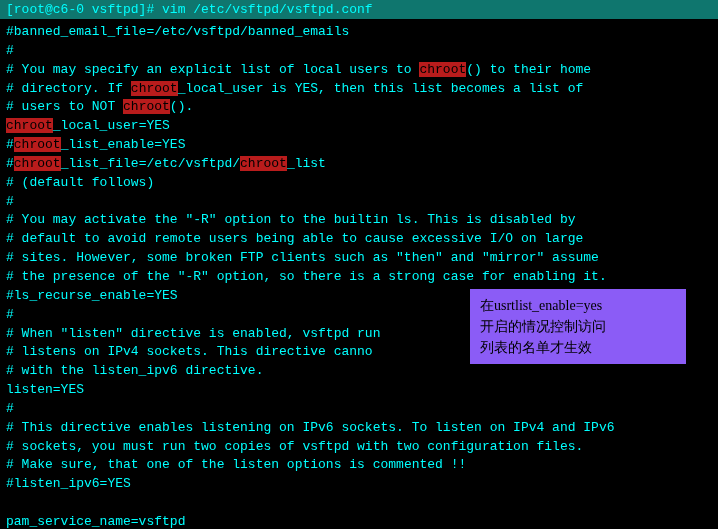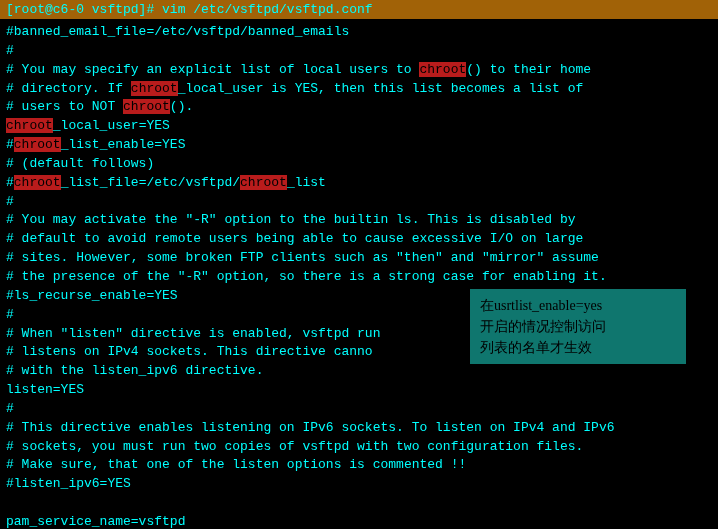--- a/index.html
+++ b/index.html
@@ -13,21 +13,21 @@
       overflow: hidden;
     }
     .terminal {
       width: 718px;
       min-height: 529px;
       background: #000;
       padding: 0;
       position: relative;
     }
     .title-bar {
-      background: #a16207;
+      background: #0f766e;
       color: #00ffff;
       padding: 2px 6px;
       font-size: 13px;
       border-bottom: none;
     }
     .content {
       padding: 4px 6px;
       line-height: 1.45;
       position: relative;
     }
@@ -41,21 +41,21 @@
     }
     .highlight {
       background: #b91c1c;
       color: #000;
     }
     .line.config {
       color: #00ffff;
     }
     .tooltip {
       position: absolute;
-      background: #0f766e;
+      background: #8b5cf6;
       color: #000;
       border: 2px solid #000;
       padding: 6px 10px;
       font-size: 14px;
       line-height: 1.5;
       width: 220px;
       right: 30px;
       top: 268px;
       z-index: 10;
       font-family: 'SimSun', 'STSong', serif;
@@ -68,22 +68,22 @@
   <div class="title-bar">[root@c6-0 vsftpd]# vim /etc/vsftpd/vsftpd.conf</div>
   <div class="content">
 
     <span class="line comment">#banned_email_file=/etc/vsftpd/banned_emails</span>
     <span class="line comment">#</span>
     <span class="line comment"># You may specify an explicit list of local users to <span class="highlight">chroot</span>() to their home</span>
     <span class="line comment"># directory. If <span class="highlight">chroot</span>_local_user is YES, then this list becomes a list of</span>
     <span class="line comment"># users to NOT <span class="highlight">chroot</span>().</span>
     <span class="line config"><span class="highlight">chroot</span>_local_user=YES</span>
     <span class="line comment">#<span class="highlight">chroot</span>_list_enable=YES</span>
+    <span class="line comment">#<span class="highlight">chroot</span>_list_file=/etc/vsftpd/<span class="highlight">chroot</span>_list</span>
     <span class="line comment"># (default follows)</span>
-    <span class="line comment">#<span class="highlight">chroot</span>_list_file=/etc/vsftpd/<span class="highlight">chroot</span>_list</span>
     <span class="line comment">#</span>
     <span class="line comment"># You may activate the "-R" option to the builtin ls. This is disabled by</span>
     <span class="line comment"># default to avoid remote users being able to cause excessive I/O on large</span>
     <span class="line comment"># sites. However, some broken FTP clients such as "then" and "mirror" assume</span>
     <span class="line comment"># the presence of the "-R" option, so there is a strong case for enabling it.</span>
     <span class="line comment">#ls_recurse_enable=YES</span>
     <span class="line comment">#</span>
     <span class="line comment"># When "listen" directive is enabled, vsftpd run                    nd</span>
     <span class="line comment"># listens on IPv4 sockets. This directive canno                       n</span>
     <span class="line comment"># with the listen_ipv6 directive.</span>

